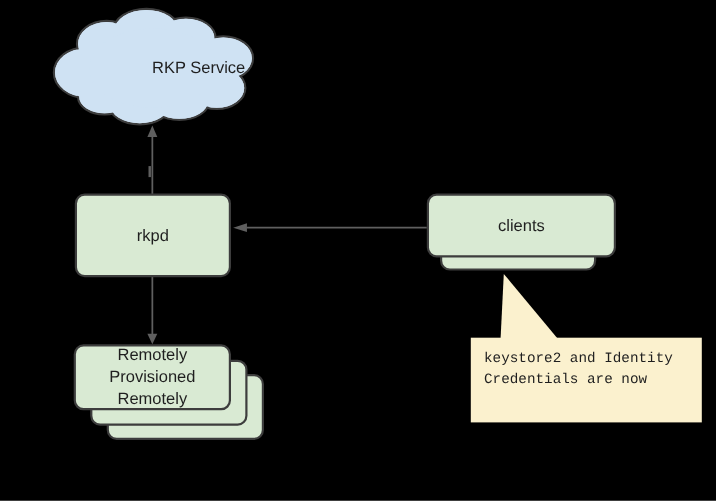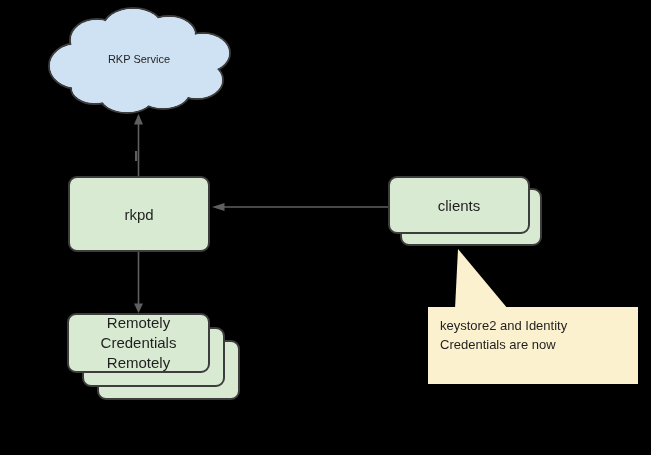--- a/index.html
+++ b/index.html
@@ -68,39 +68,40 @@
     line-height: 20px;
     text-align: center;
     white-space: nowrap;
   }
   
   .cloud-label {
     position: absolute;
     left: 55px;
     top: 53px;
     width: 168px;
-    text-align: center;
-    font-size: 11px;
+    text-align: right;
+    font-size: 15px;
     color: var(--text, #1f1f1f);
     z-index: 4;
   }
   
   .callout-body {
     position: absolute;
     left: 428px;
     top: 307px;
     width: 210px;
     height: 77px;
     box-sizing: border-box;
     background: var(--callout_fill, #fbf1ce);
     padding: 9px 8px 0 12px;
     font-size: 13px;
     line-height: 19px;
     color: var(--text, #1f1f1f);
     z-index: 3;
+    font-family: Liberation Mono, monospace;
   }
 </style>
 </head>
 <body>
 
 <div class="canvas">
 
   <svg class="overlay" viewBox="0 0 651 455" xmlns="http://www.w3.org/2000/svg">
 
     <g transform="translate(45,6)">
@@ -143,29 +144,29 @@
     <polygon class="callout-pointer" points="458,249 455,309 508,309"></polygon>
   </svg>
 
   <div class="cloud-label">RKP Service</div>
 
   <div class="node-box" style="left:68px; top:176px; width:142px; height:76px;">
     <span>rkpd</span>
   </div>
 
   <div class="node-box shadow-card" style="left:400px; top:188px; width:142px; height:58px;"></div>
-  <div class="node-box" style="left:388px; top:176px; width:142px; height:58px;">
+  <div class="node-box" style="left:388px; top:176px; width:172px; height:58px;">
     <span>clients</span>
   </div>
 
   <div class="node-box shadow-card" style="left:97px; top:340px; width:143px; height:60px;"></div>
   <div class="node-box shadow-card" style="left:82px; top:327px; width:143px; height:60px;"></div>
   <div class="node-box" style="left:67px; top:313px; width:143px; height:60px;">
     <div class="rpc-line">Remotely</div>
-    <div class="rpc-line">Credentials</div>
+    <div class="rpc-line">Provisioned</div>
     <div class="rpc-line">Remotely</div>
   </div>
 
   <div class="callout-body">
     <div>keystore2 and Identity</div>
     <div>Credentials are now</div>
   </div>
 
 </div>
 

